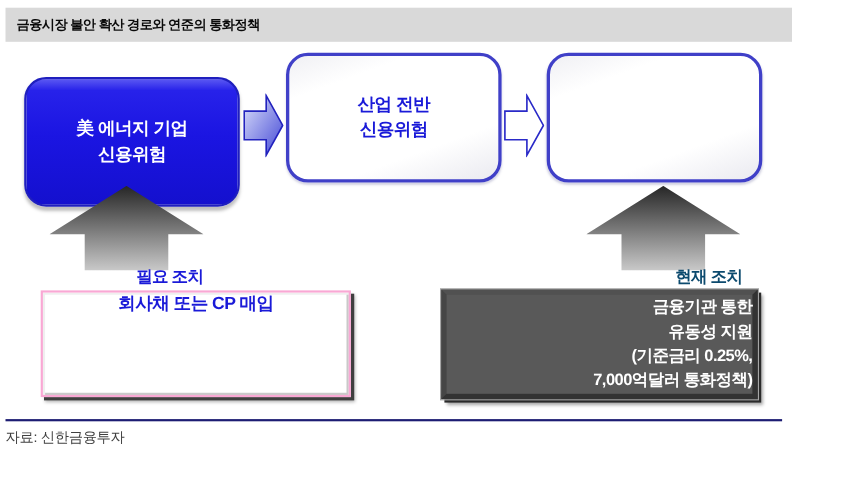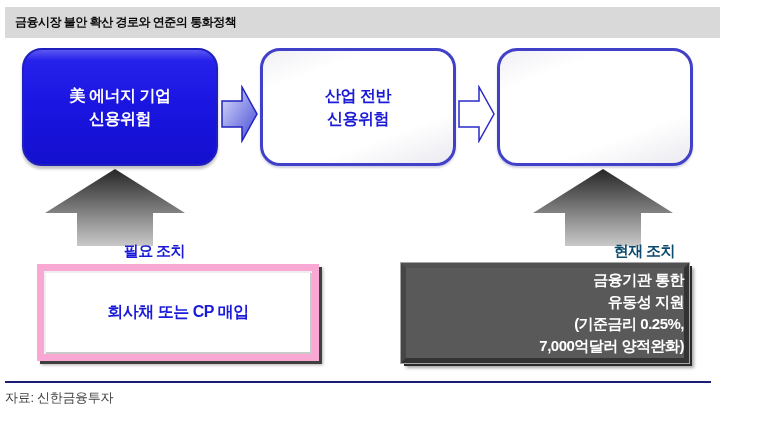--- a/index.html
+++ b/index.html
@@ -20,20 +20,21 @@
     position:absolute;top:48px;width:196px;height:118px;border-radius:20px;
     display:flex;flex-direction:column;align-items:center;justify-content:center;
     font-weight:bold;font-size:16px;line-height:23px;text-align:center;letter-spacing:-0.5px;
     box-sizing:border-box;
   }
   .flow-box.filled{
     left:22px;
     background:linear-gradient(180deg,#5B58F2 0%,#2722EA 9%,#1B15E2 45%,#1410CE 100%);
     border:2px solid #1F1FBE;color:#FFFFFF;
     box-shadow:0 3px 3px rgba(0,0,0,0.25);
+    margin-top:22px;
   }
   .flow-box.outline{
     background:linear-gradient(160deg,#F0F0F4 0%,#FFFFFF 22%,#FFFFFF 72%,#EAEAF0 100%);
     border:3px solid #4040C8;color:#1A1AD8;
     box-shadow:0 2px 2px rgba(80,80,140,0.25);
   }
   .flow-box.b2{left:260px;}
   .flow-box.b3{left:497px;}
   
   .rarrow{position:absolute;top:85px;width:37px;height:58px;}
@@ -46,23 +47,23 @@
   
   .measure-label{
     position:absolute;top:242px;width:140px;text-align:right;
     font-size:15px;font-weight:bold;letter-spacing:-0.5px;font-family:Liberation Serif, serif;
   }
   .measure-label.need{left:45px;color:#1A1AD8;}
   .measure-label.current{left:535px;color:#0c4a6e;}
   
   .measure-box-left{
     position:absolute;left:37px;top:264px;width:282px;height:97px;
-    background:#FFFFFF;border:7px solid #f9a8d4;box-sizing:border-box;
+    background:#FFFFFF;border:2px solid #f9a8d4;box-sizing:border-box;
     box-shadow:inset 2px 2px 0 #EFEFEF,inset -2px -2px 0 #C9C9C9,3px 3px 0 #3F3F3F,4px 4px 3px rgba(0,0,0,0.3);
-    display:flex;align-items:center;justify-content:center;
+    display:flex;justify-content:center;
     font-size:16px;font-weight:bold;color:#1A1AD8;letter-spacing:-0.5px;text-align:center;
   }
   
   .measure-box-right{
     position:absolute;left:401px;top:263px;width:288px;height:100px;
     background:#595959;box-sizing:border-box;
     border:5px solid #333333;border-top-color:#515151;border-left-color:#464646;
     outline:1px solid #A6A6A6;
     box-shadow:3px 3px 0 #2B2B2B,5px 5px 3px rgba(0,0,0,0.35);
     display:flex;flex-direction:column;align-items:flex-end;justify-content:center;
@@ -138,17 +139,17 @@
 <div class="measure-label current">현재 조치</div>
 
 <div class="measure-box-left">
   <span>회사채 또는 CP 매입</span>
 </div>
 
 <div class="measure-box-right">
   <div>금융기관 통한</div>
   <div>유동성 지원</div>
   <div>(기준금리 0.25%,</div>
-  <div>7,000억달러  양적완화)</div>
+  <div>7,000억달러  통화정책)</div>
 </div>
 
 <div class="bottom-rule"></div>
 <div class="source-line">자료: 신한금융투자</div>
 
 </body></html>

